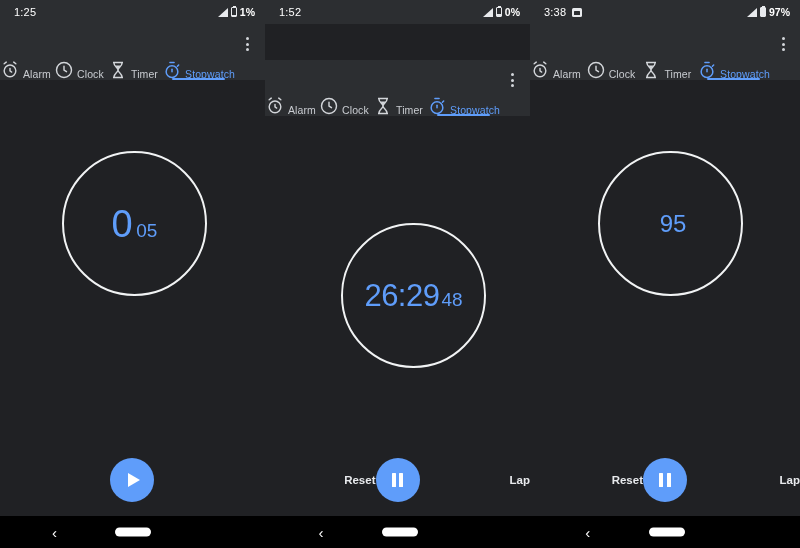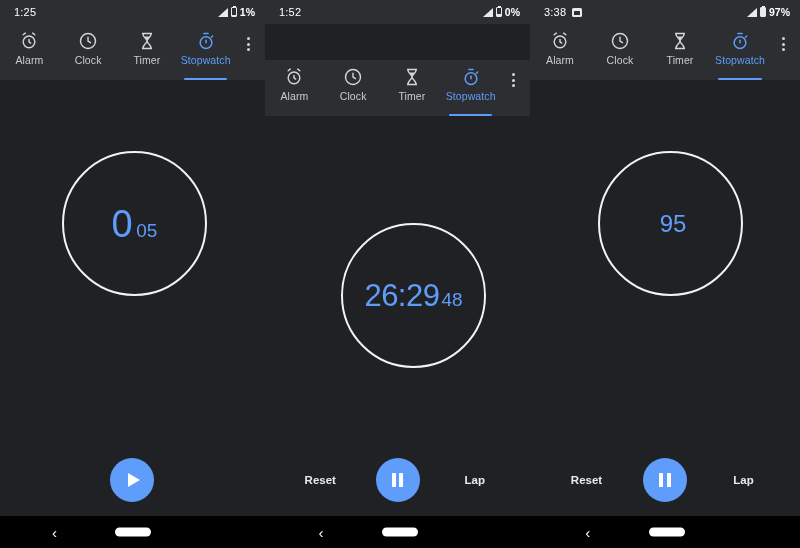--- a/index.html
+++ b/index.html
@@ -54,21 +54,21 @@
   
   .tabbar {
     height:56px; flex:0 0 56px;
     display:flex; align-items:flex-start;
     background:#2c2e31;
     padding-top:4px;
     position:relative;
   }
   .tab {
     flex:1 1 0;
-    display:flex; flex-direction:column; align-items:center; gap:3px;
+    display:flex; align-items:flex-end; gap:3px;
     cursor:pointer; position:relative; height:52px;
   }
   .tab-icon { width:20px; height:20px; margin-top:3px; }
   .tab-icon svg { display:block; }
   .tab-label { font-size:10.5px; color:#c9ccd1; letter-spacing:.1px; }
   .tab.active .tab-label { color:#5f9dfa; font-weight:normal; }
   .tab-underline {
     position:absolute; bottom:0; left:14%; right:14%;
     height:2.5px; background:#5f9dfa; border-radius:2px;
   }
@@ -99,21 +99,21 @@
   .p2 .time .major { font-size:31px; }
   .p2 .time .minor { font-size:19px; margin-left:2px; }
 
   
   .controls {
     position:absolute; left:0; right:0; bottom:12px;
     height:48px;
     display:flex; align-items:center; justify-content:center;
   }
   .ctl-side {
-    flex:1 1 0; text-align:center;
+    flex:1 1 0; text-align:right;
     font-size:11.5px; color:#e8eaed; font-weight:bold; cursor:pointer;
   }
   .fab {
     width:44px; height:44px; border-radius:50%;
     background:#5f9dfa;
     display:flex; align-items:center; justify-content:center;
     cursor:pointer; flex:0 0 auto;
   }
   .p1 .controls { justify-content:flex-start; padding-left:110px; }
   .ico-play { width:0; height:0; border-left:12px solid #ffffff;

